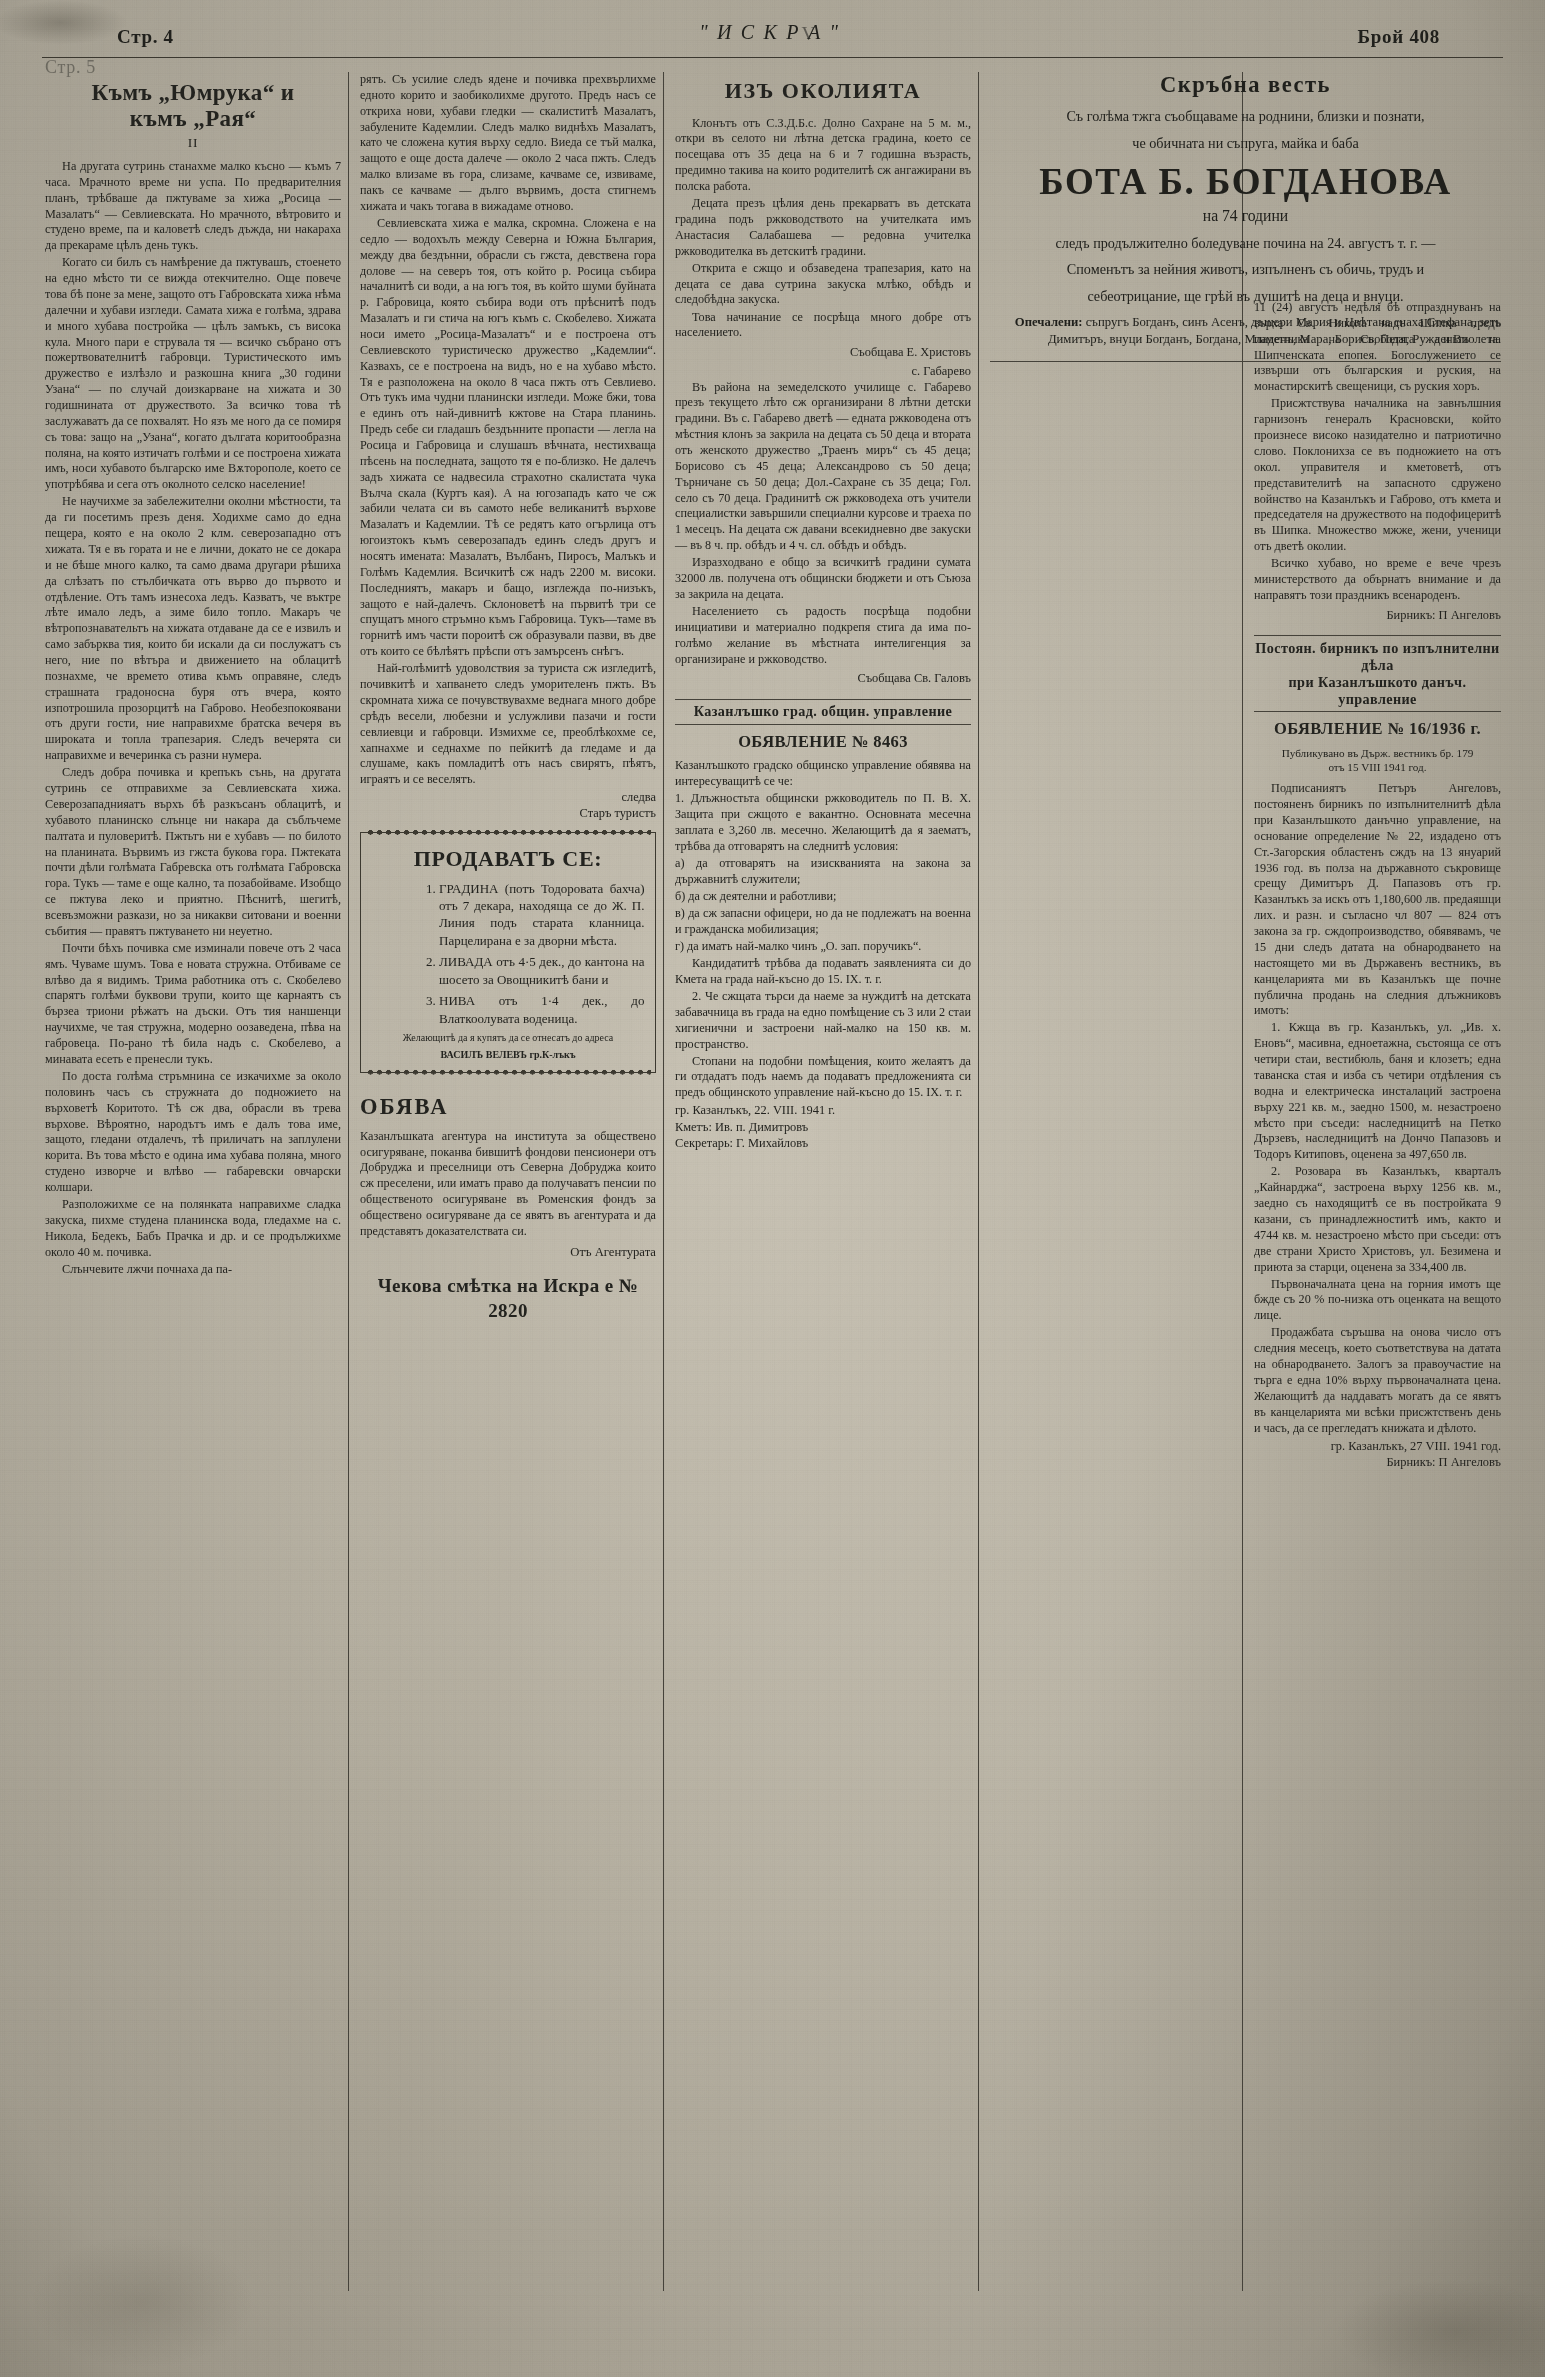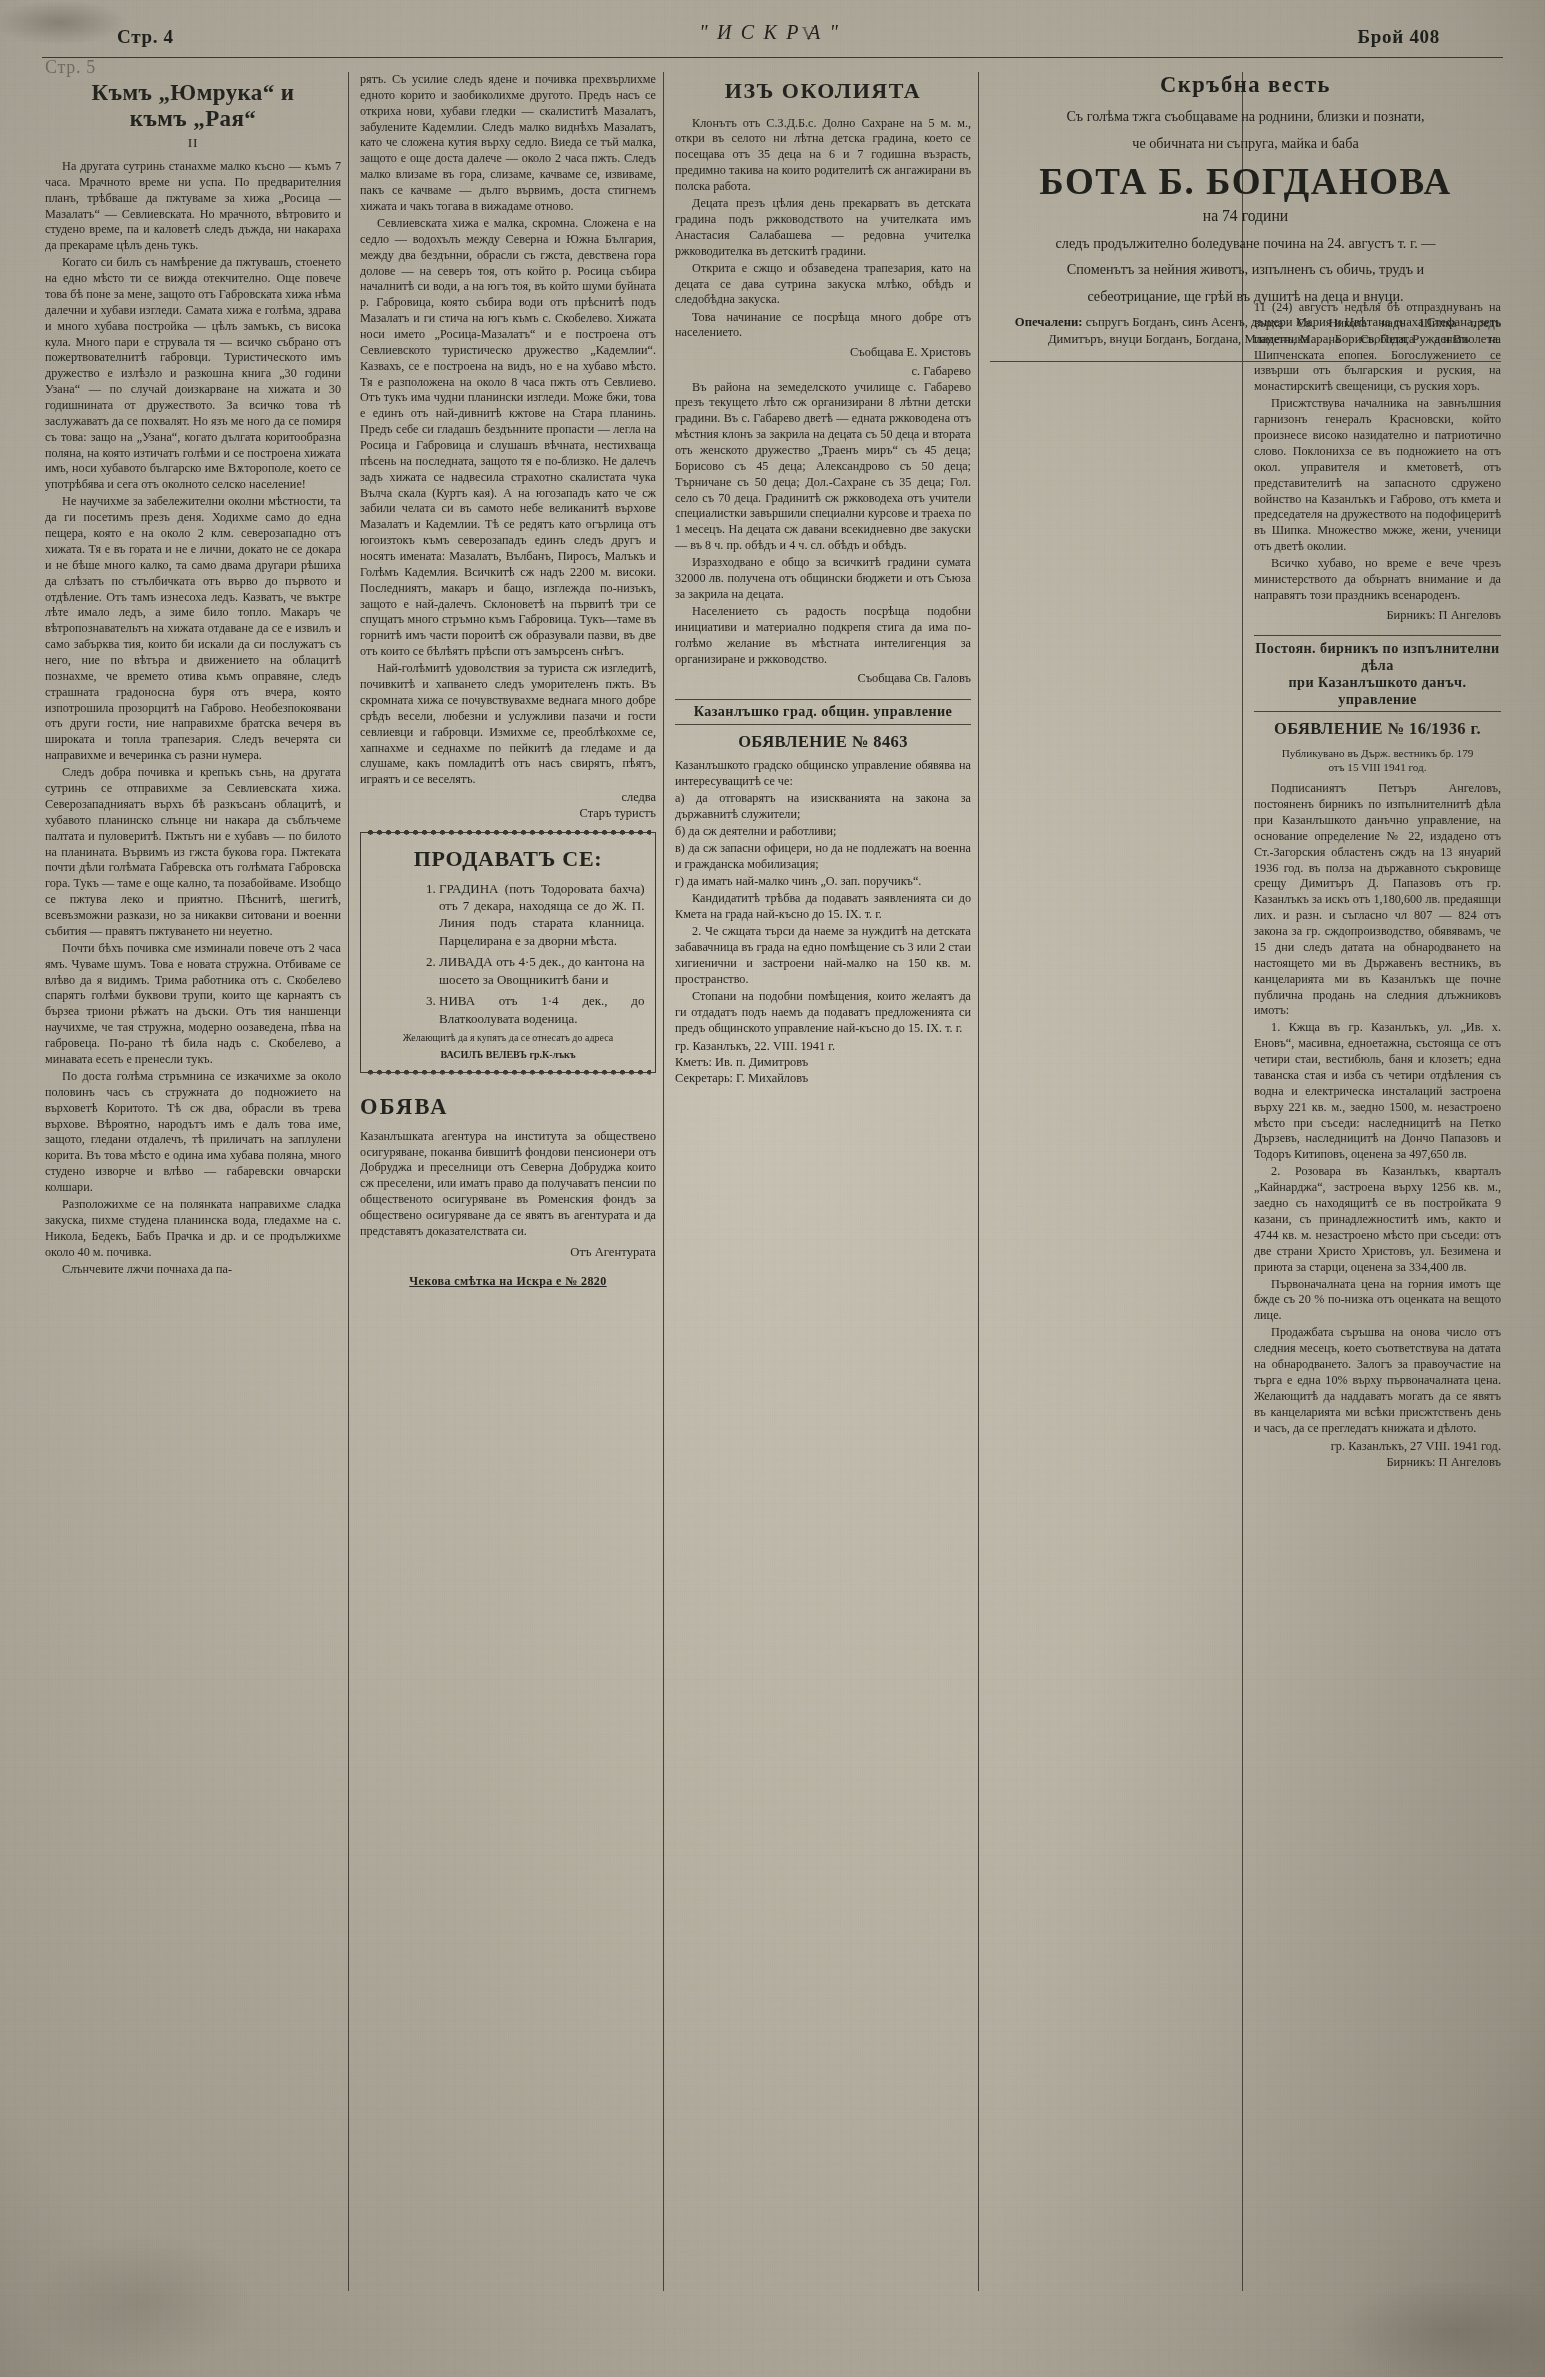--- a/index.html
+++ b/index.html
@@ -232,25 +232,24 @@
     font-size: 22.5px;
     font-weight: bold;
     text-align: left;
     letter-spacing: 2.2px;
     margin: 19.5px 0 7.5px 0;
   }
   .sig-right { text-align: right; font-size: 12.7px; margin-top: 4.5px; }
 
   .cheque {
     margin-top: 13.5px;
-    font-size: 12px;
+    font-size: 19px;
     font-weight: bold;
     text-align: center;
     letter-spacing: 0.4px;
-    text-decoration: underline;
   }
 
   
   .boxhead {
     border-top: 1.1px solid #45423a;
     border-bottom: 1.1px solid #45423a;
     padding: 3.7px 0 3.7px 0;
     margin: 12px 0 6px 0;
     text-align: center;
     font-weight: bold;
@@ -369,20 +368,21 @@
       <div class="byline">с. Габарево</div>
 
       <p>Въ района на земеделското училище с. Габарево презъ текущето лѣто сж организирани 8 лѣтни детски градини. Въ с. Габарево дветѣ — едната ржководена отъ мѣстния клонъ за закрила на децата съ 50 деца и втората отъ женското дружество „Траенъ миръ“ съ 45 деца; Борисово съ 45 деца; Александрово съ 50 деца; Търничане съ 50 деца; Дол.-Сахране съ 35 деца; Гол. село съ 70 деца. Градинитѣ сж ржководеха отъ учители специалистки завършили специални курсове и траеха по 1 месецъ. На децата сж давани всекидневно две закуски — въ 8 ч. пр. обѣдъ и 4 ч. сл. обѣдъ и обѣдъ.</p>
       <p>Изразходвано е общо за всичкитѣ градини сумата 32000 лв. получена отъ общински бюджети и отъ Съюза за закрила на децата.</p>
       <p>Населението съ радость посрѣща подобни инициативи и материално подкрепя стига да има по-голѣмо желание въ мѣстната интелигенция за организиране и ржководство.</p>
       <div class="byline">Съобщава Св. Галовъ</div>
 
       <div class="boxhead">Казанлъшко град. общин. управление</div>
       <div class="ann-no">ОБЯВЛЕНИЕ № 8463</div>
       <p class="noind">Казанлъшкото градско общинско управление обявява на интересуващитѣ се че:</p>
+      <p class="noind">1. Длъжностьта общински ржководитель по П. В. Х. Защита при сжщото е вакантно. Основната месечна заплата е 3,260 лв. месечно. Желающитѣ да я заематъ, трѣбва да отговарятъ на следнитѣ условия:</p>
       <p class="noind">а) да отговарятъ на изискванията на закона за държавнитѣ служители;</p>
       <p class="noind">б) да сж деятелни и работливи;</p>
       <p class="noind">в) да сж запасни офицери, но да не подлежатъ на военна и гражданска мобилизация;</p>
       <p class="noind">г) да иматъ най-малко чинъ „О. зап. поручикъ“.</p>
       <p>Кандидатитѣ трѣбва да подаватъ заявленията си до Кмета на града най-късно до 15. IX. т. г.</p>
       <p>2. Че сжщата търси да наеме за нуждитѣ на детската забавачница въ града на едно помѣщение съ 3 или 2 стаи хигиенични и застроени най-малко на 150 кв. м. пространство.</p>
       <p>Стопани на подобни помѣщения, които желаятъ да ги отдадатъ подъ наемъ да подаватъ предложенията си предъ общинското управление най-късно до 15. IX. т. г.</p>
       <div class="sig-line">гр. Казанлъкъ, 22. VIII. 1941 г.</div>
       <div class="sig-line">Кметъ: Ив. п. Димитровъ</div>
       <div class="sig-line">Секретарь: Г. Михайловъ</div>

